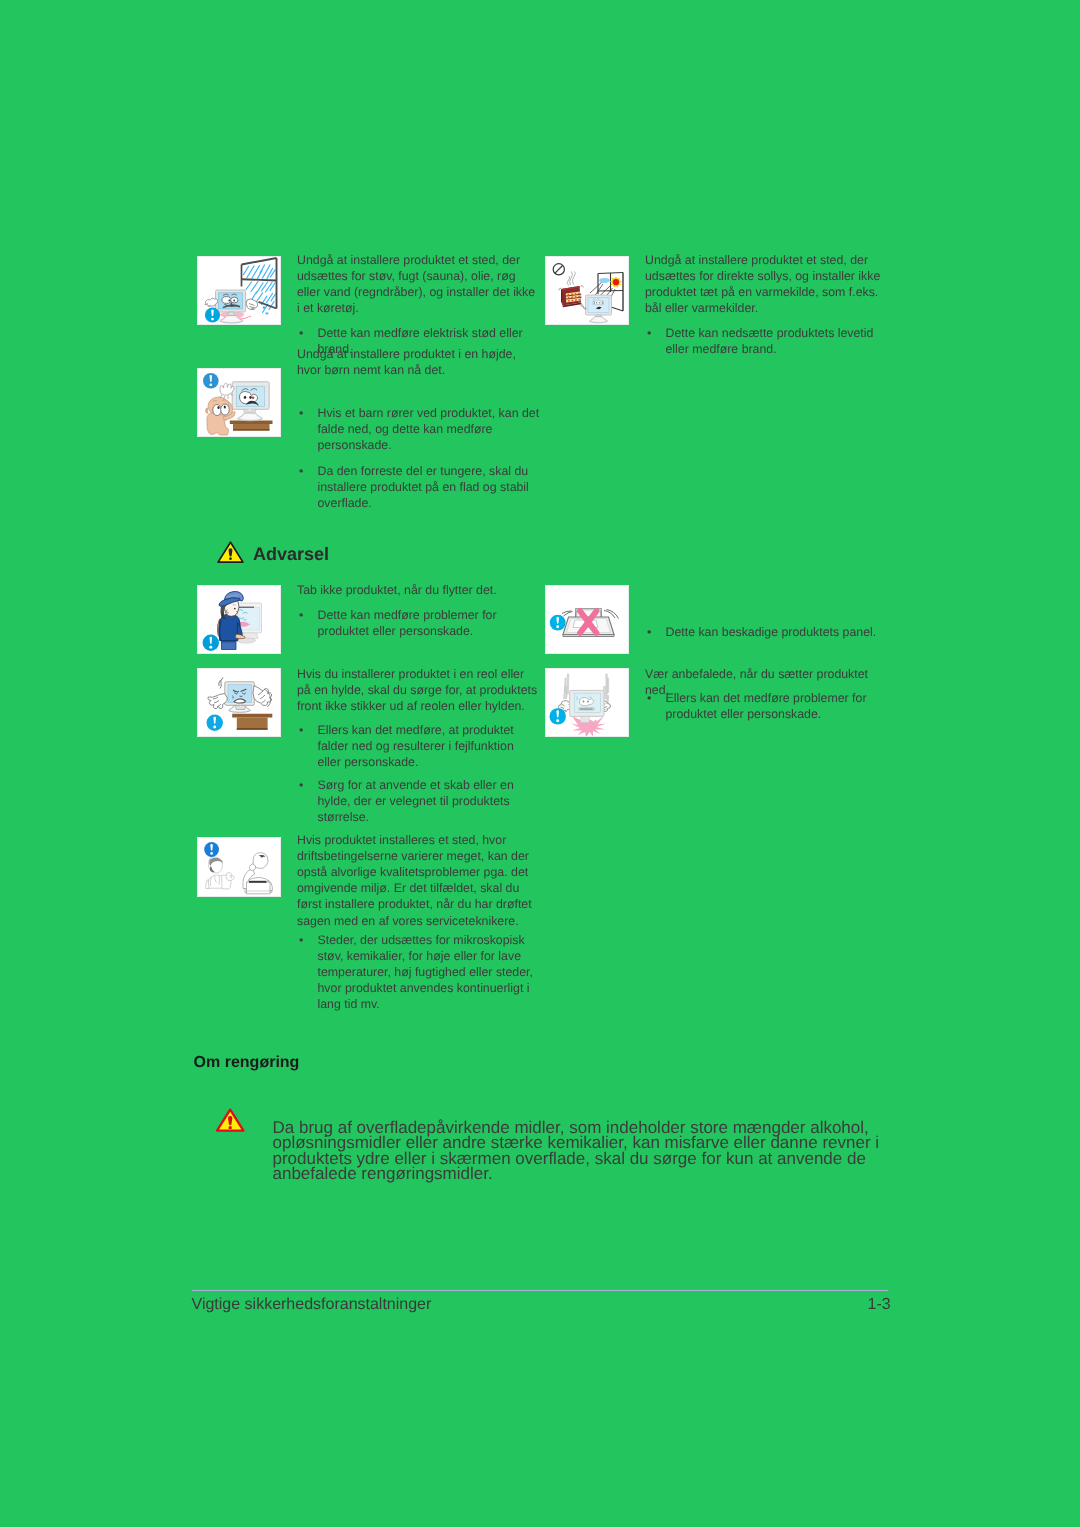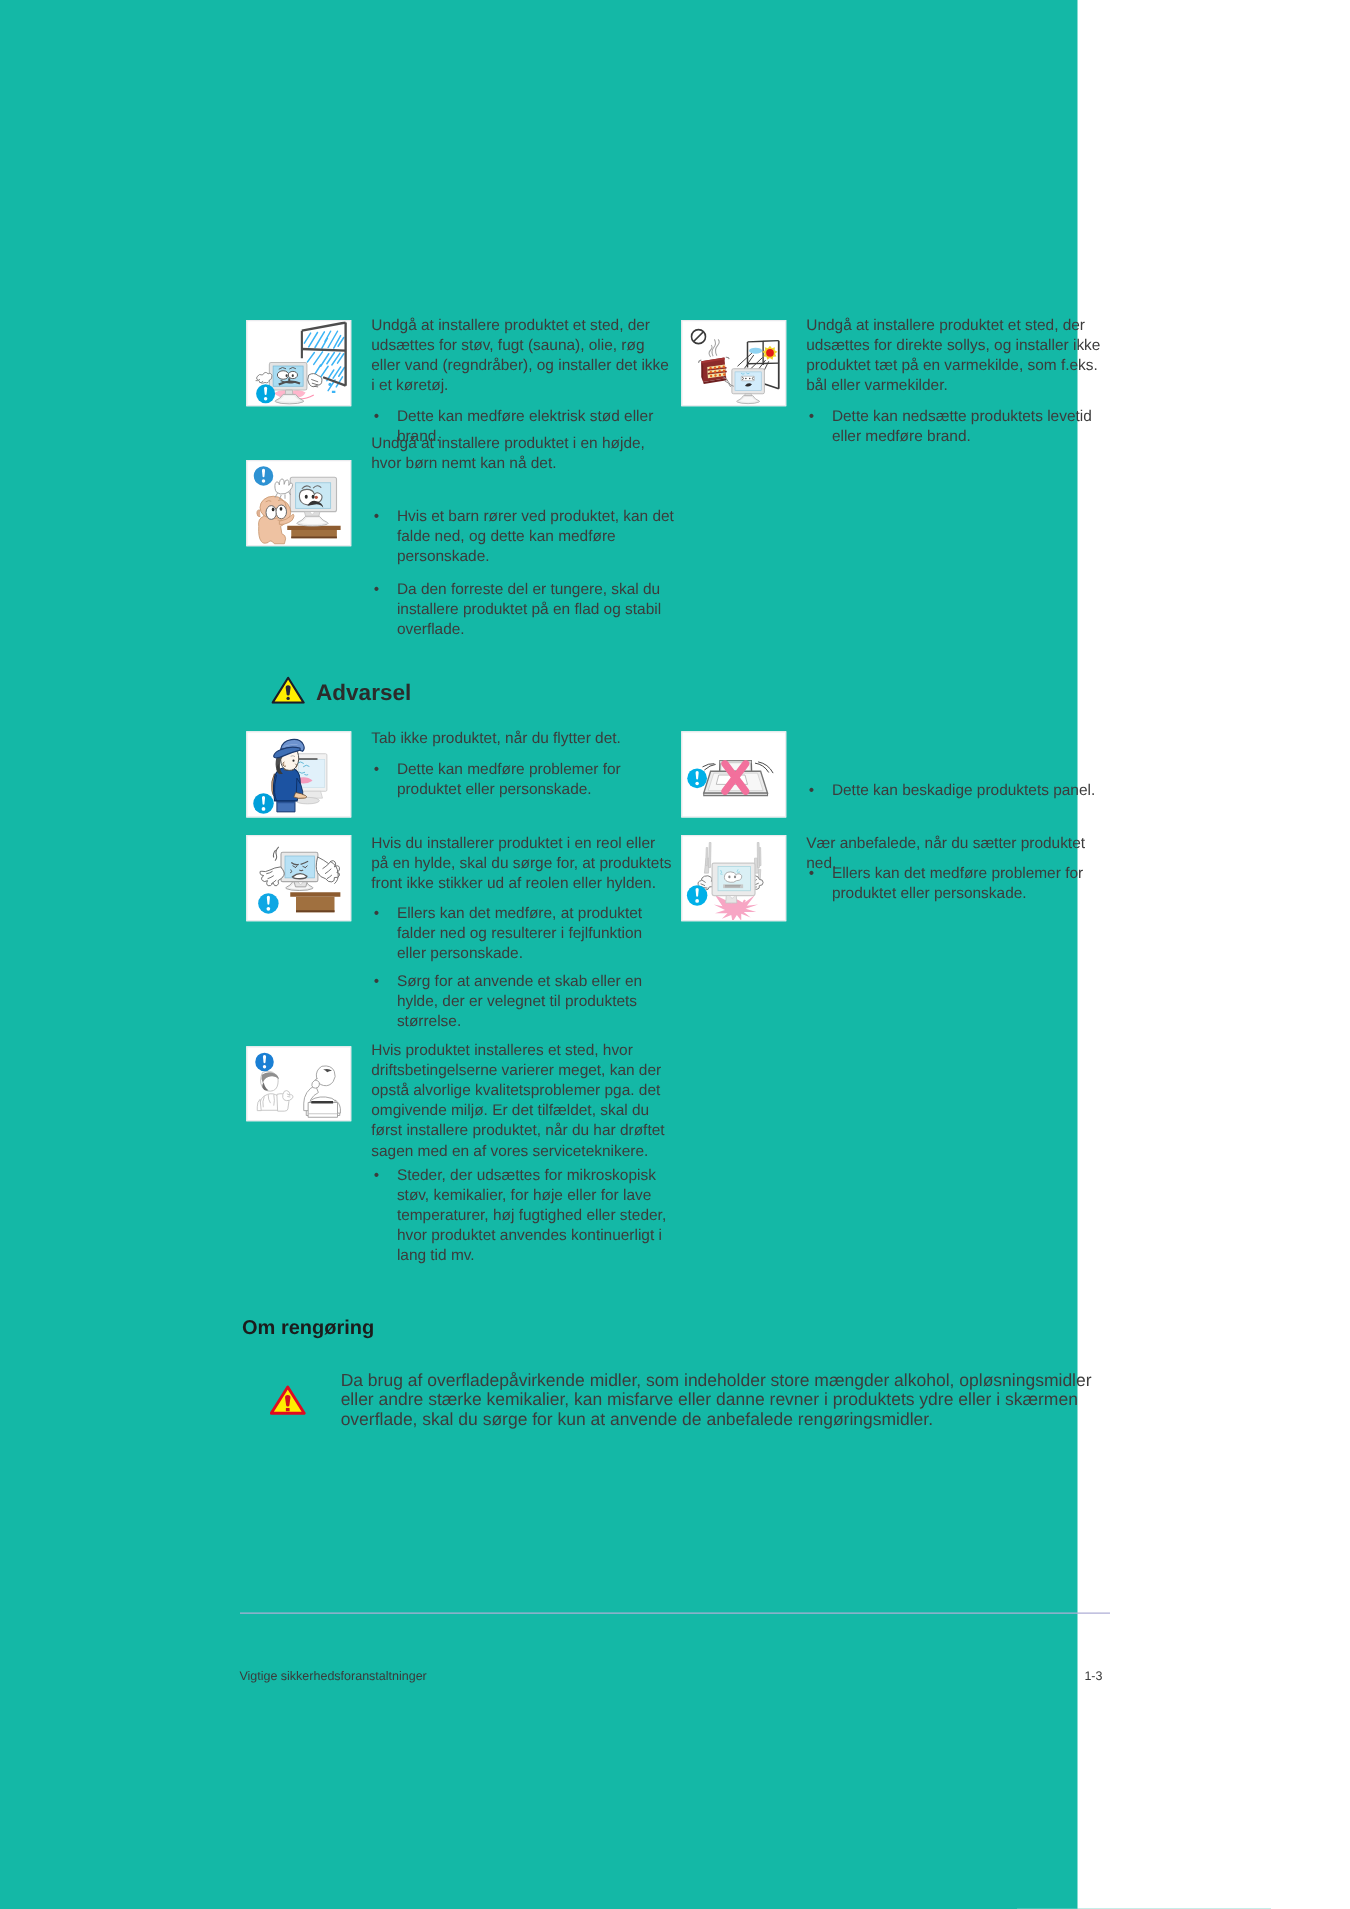--- a/index.html
+++ b/index.html
@@ -1,31 +1,31 @@
 <!DOCTYPE html>
 <html><head>
 <meta charset="utf-8">
 <style>
   html,body{margin:0;padding:0;}
   body{width:1080px;height:1527px;background:#ffffff;
        font-family:"Liberation Sans",sans-serif;overflow:hidden;
        -webkit-font-smoothing:antialiased;text-rendering:geometricPrecision;}
-  #page{position:relative;width:862px;height:1527px;background:#14b8a6;}
+  #page{position:relative;width:1080px;height:1527px;background:#22c55e;}
   .illus{position:absolute;width:84px;height:69px;border:1px solid #ebebee;box-sizing:border-box;background:#fff;overflow:hidden;}
   .illus svg{display:block;width:82px;height:67px;}
   .para{position:absolute;font-size:12.35px;line-height:16.05px;color:#3c3c3c;}
   .bullet{position:absolute;font-size:12.35px;line-height:16.05px;color:#3c3c3c;}
   .bullet .bdot{position:absolute;left:0;top:0;}
   .bullet .btxt{display:block;padding-left:18.5px;}
   .whrow{position:absolute;}
   .whlabel{position:absolute;font-size:18px;font-weight:bold;color:#2b2b2b;white-space:nowrap;line-height:1;}
   .sec-head{position:absolute;font-size:16px;font-weight:bold;color:#1c1c1c;white-space:nowrap;line-height:1;}
   .rule{position:absolute;background:#aeaed6;height:1px;}
-  .foot{position:absolute;font-size:10px;color:#3a3a3a;white-space:nowrap;line-height:1;margin-top:40px;}
-  .cpara{position:absolute;font-size:14px;line-height:15.4px;color:#3c3c3c;}
+  .foot{position:absolute;font-size:16px;color:#3a3a3a;white-space:nowrap;line-height:1;}
+  .cpara{position:absolute;font-size:17px;line-height:15.4px;color:#3c3c3c;margin-top:23px;}
 </style>
 </head>
 <body>
 
 <div id="page">
 
   <div class="illus" style="left:197px;top:256px;">
     <svg viewBox="0 0 82 67" xmlns="http://www.w3.org/2000/svg">
         <g>
 

